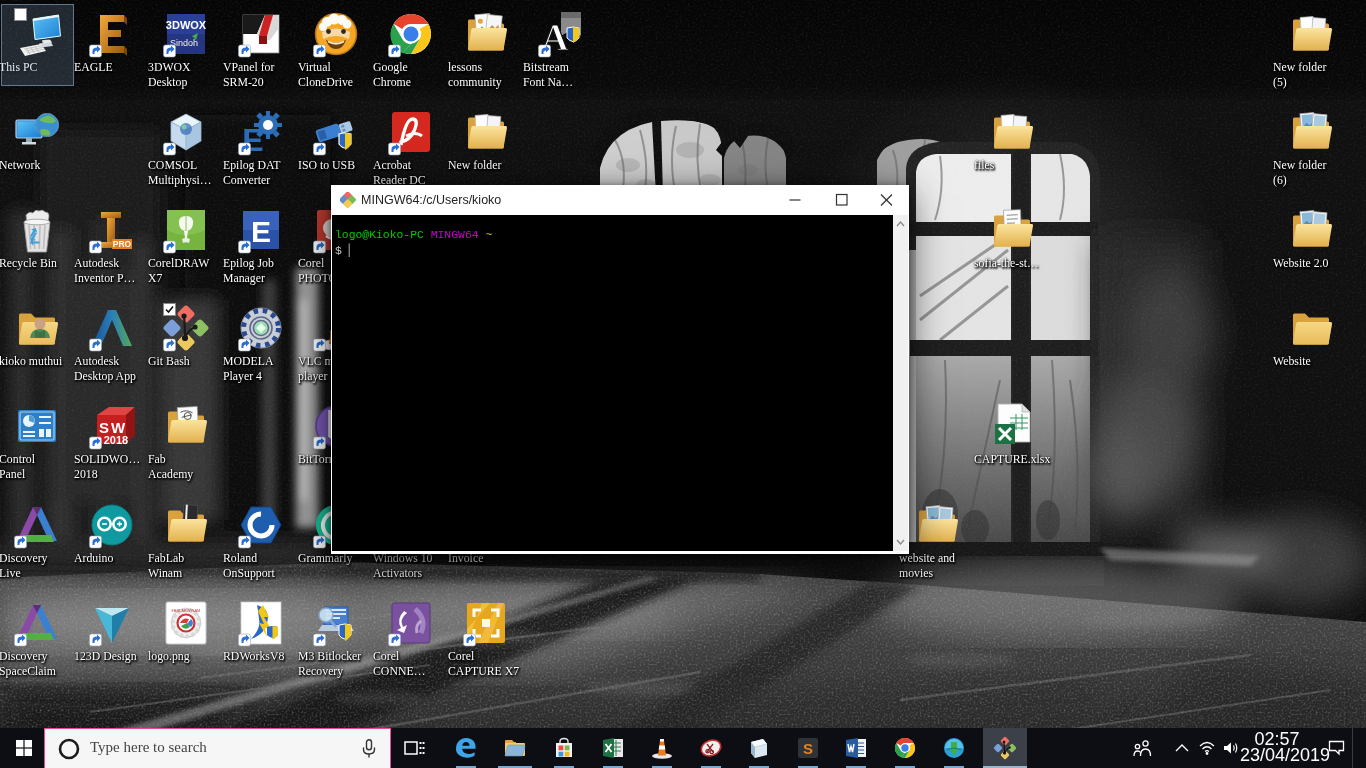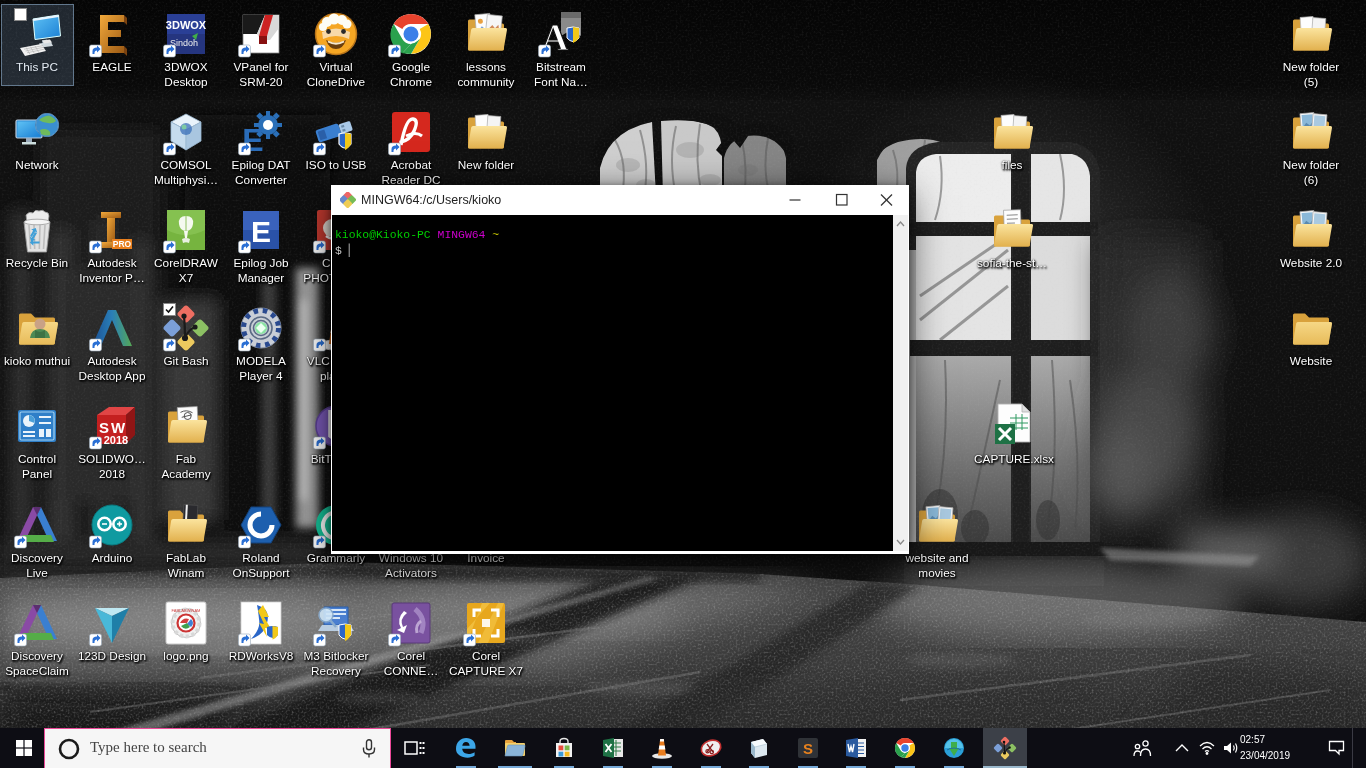--- a/index.html
+++ b/index.html
@@ -1,19 +1,19 @@
 <!DOCTYPE html>
 <html><head>
 <meta charset="utf-8">
 <style>
 html,body{margin:0;padding:0;width:1366px;height:768px;overflow:hidden;background:#0b0b0b;
 font-family:"Liberation Sans",sans-serif;}
 #stage{position:absolute;left:0;top:0;width:1366px;height:768px;overflow:hidden;}
 #wall{position:absolute;left:0;top:0;}
-.di{position:absolute;width:76px;text-align:center;z-index:3;}
+.di{position:absolute;width:76px;z-index:3;font-family:Liberation Serif, serif;}
 .di svg{display:block;margin:0 auto;}
 .lb{margin-top:2px;font-size:11.8px;line-height:14.6px;color:#fff;
 text-shadow:1px 1px 2px #000,0 0 2px #000,1px 2px 2px rgba(0,0,0,.9);}
 
 #term{position:absolute;left:331px;top:185px;width:578px;height:369px;background:#fff;z-index:5;
 box-shadow:0 10px 36px rgba(0,0,0,.65),0 2px 8px rgba(0,0,0,.5);}
 #ttl{position:absolute;left:0;top:0;right:0;height:30px;background:#fff;}
 #ttxt{position:absolute;left:30px;top:8px;font-size:12.5px;color:#222;}
 #tcontent{position:absolute;left:1px;top:30px;width:561px;height:336px;background:#000;}
 #tscroll{position:absolute;right:1px;top:30px;width:15px;height:336px;background:#f0f0f0;}
@@ -1005,21 +1005,21 @@
     <svg style="position:absolute;right:0;top:0" width="160" height="30" viewBox="0 0 160 30">
       <g stroke="#333" stroke-width="1.2" fill="none">
         <line x1="40.5" y1="15" x2="51.5" y2="15"></line>
         <rect x="87.5" y="9.5" width="10.5" height="10.5"></rect>
         <line x1="132" y1="9.5" x2="143" y2="20.5"></line>
             <line x1="143" y1="9.5" x2="132" y2="20.5"></line>
       </g>
     </svg>
   </div>
   <div id="tcontent">
-    <div class="mono" style="position:absolute;left:3px;top:13px"><span style="color:#00cc00">kioko@Kioko-PC </span><span style="color:#cc00cc">MINGW64</span><span style="color:#cccc00"> ~</span><br><span style="color:#cccccc">$ </span><span style="color:#bbb">▏</span></div>
+    <div class="mono" style="position:absolute;left:3px;top:13px"><span style="color:#00cc00">logo@Kioko-PC </span><span style="color:#cc00cc">MINGW64</span><span style="color:#cccc00"> ~</span><br><span style="color:#cccccc">$ </span><span style="color:#bbb">▏</span></div>
   </div>
   <div id="tscroll">
     <svg width="15" height="336" viewBox="0 0 15 336">
       <path d="M4,11 L7.5,7 L11,11" stroke="#888" stroke-width="1.3" fill="none"></path>
       <path d="M4,325 L7.5,329 L11,325" stroke="#888" stroke-width="1.3" fill="none"></path>
     </svg>
   </div>
 </div>
 
 <div id="bar">
@@ -1187,19 +1187,19 @@
     </g>
     <circle cx="9" cy="12.5" r="1.4" fill="#fff"></circle>
   </svg>
   <svg style="position:absolute;left:1222px;top:13px" width="18" height="14" viewBox="0 0 18 14">
     <path d="M2,5 L5,5 L9,1.5 L9,12.5 L5,9 L2,9 Z" fill="#fff"></path>
     <g fill="none" stroke="#fff" stroke-width="1.2">
       <path d="M11.5,4.5 Q13,7 11.5,9.5"></path>
       <path d="M13.5,2.5 Q16,7 13.5,11.5"></path>
     </g>
   </svg>
-  <div style="position:absolute;left:1240px;top:4px;width:74px;text-align:left;color:#fff;font-size:10px;line-height:15.5px">02:57<br>23/04/2019</div>
+  <div style="position:absolute;left:1240px;top:4px;width:74px;text-align:center;color:#fff;font-size:18px;line-height:15.5px">02:57<br>23/04/2019</div>
   <svg style="position:absolute;left:1328px;top:12px" width="17" height="16" viewBox="0 0 17 16">
     <path d="M1.5,1.5 L15.5,1.5 L15.5,10.5 L11,10.5 L11,14 L7.5,10.5 L1.5,10.5 Z" fill="none" stroke="#fff" stroke-width="1.3"></path>
   </svg>
   <div style="position:absolute;left:1352px;top:0;width:1px;height:40px;background:#3a3a44"></div>
 </div>
 </div>
 
 </body></html>

